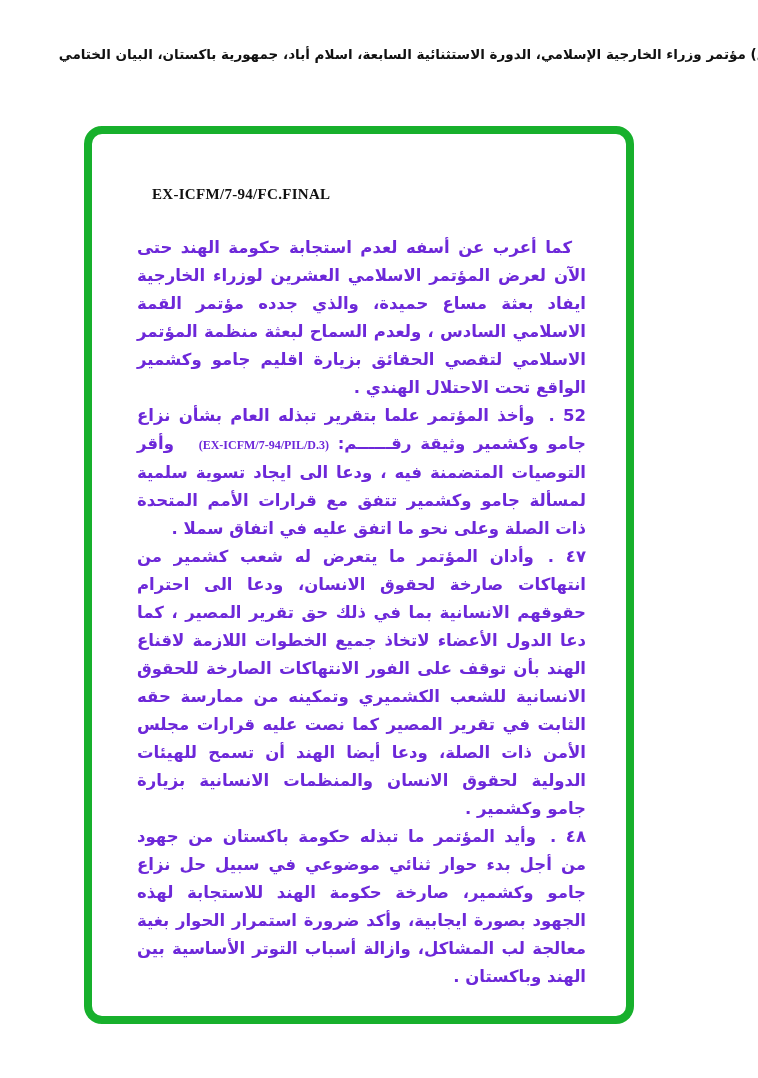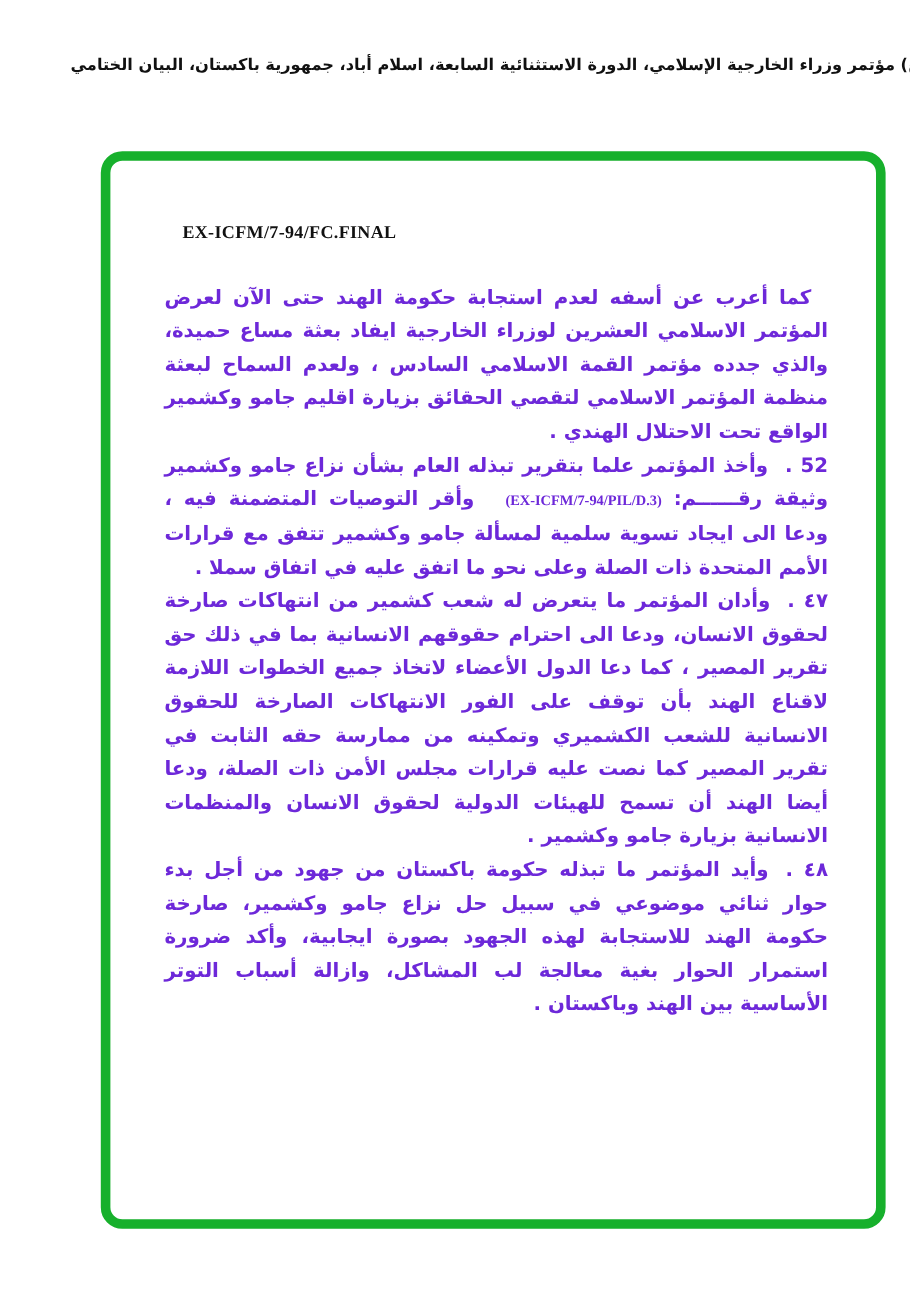--- a/index.html
+++ b/index.html
@@ -30,21 +30,21 @@
   .header-source {
     margin-top: 16px;
     font-size: 10.5px;
     font-weight: bold;
     color: #222222;
   }
   .green-frame {
     position: absolute;
     left: 40px;
     top: 126px;
-    width: 654px;
+    width: 550px;
     height: 898px;
     box-sizing: border-box;
     border: 8px solid #17b02c;
     border-radius: 18px;
     background: #ffffff;
   }
   .reference {
     position: absolute;
     left: 60px;
     top: 52px;

